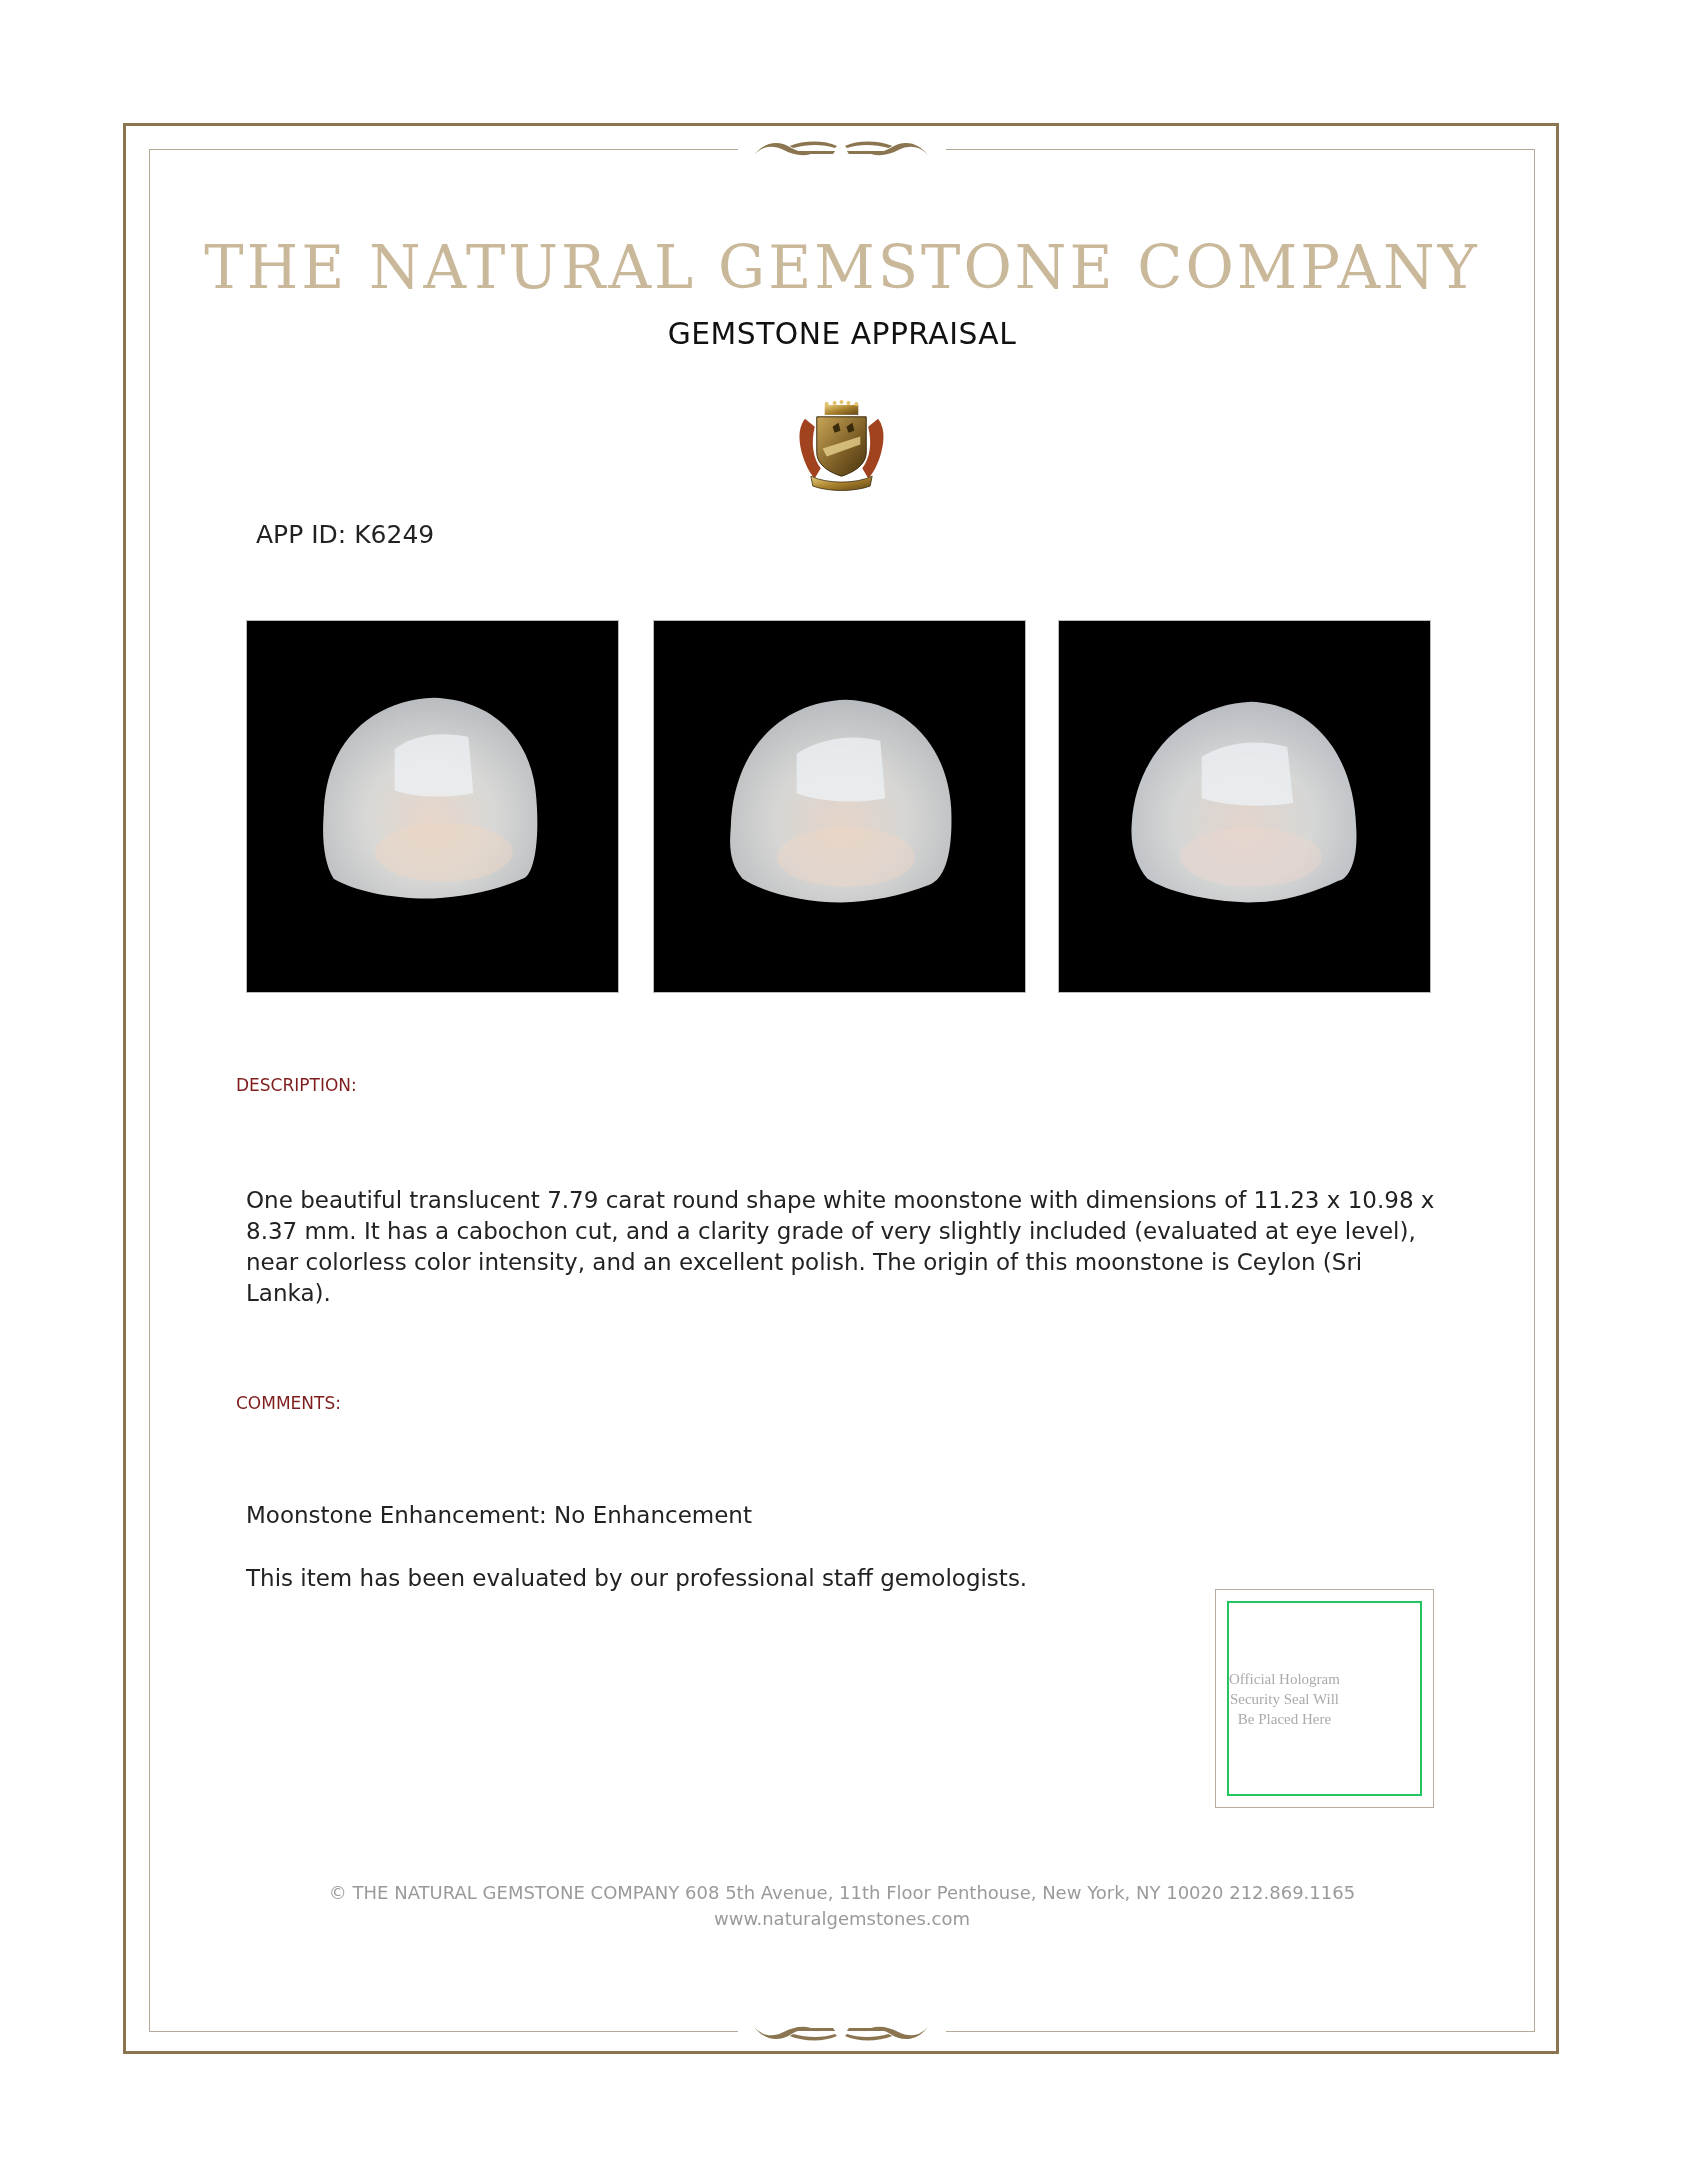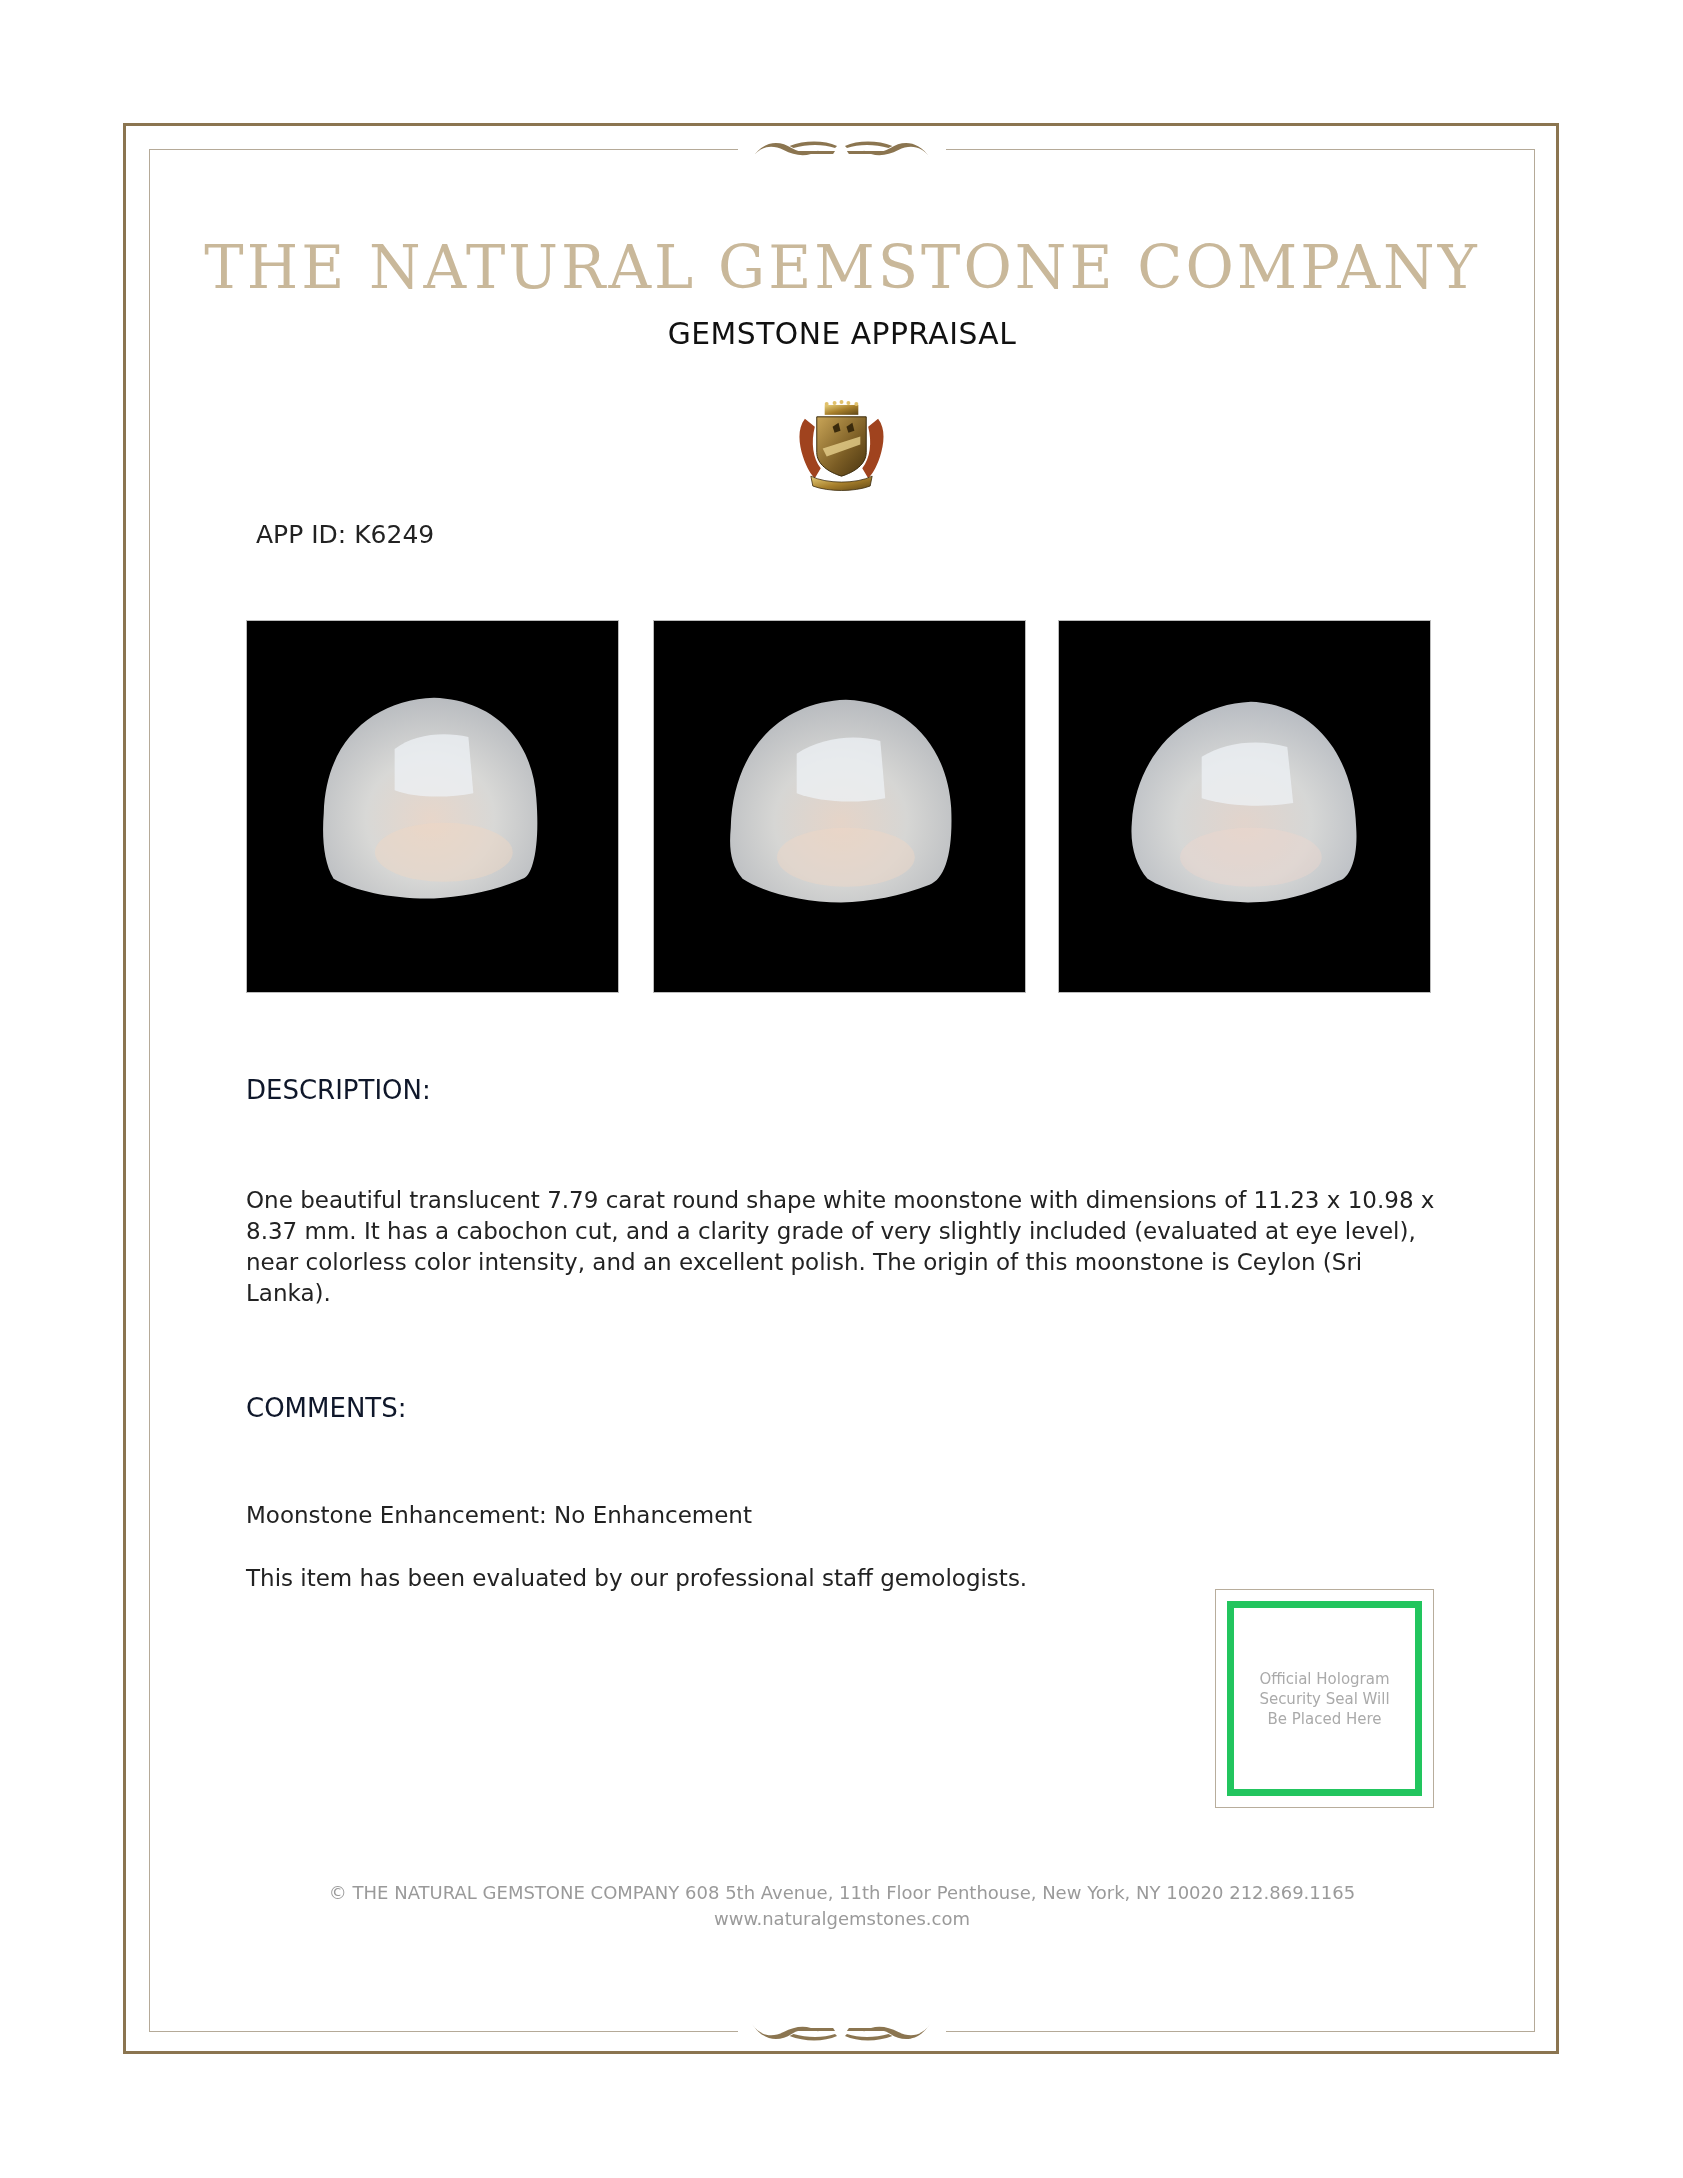--- a/index.html
+++ b/index.html
@@ -17,27 +17,27 @@
            color: #fff; -webkit-text-stroke: 1.6px #8a7556; line-height: 75px; white-space: nowrap; }
   .title-fill { color: #c9b89a; -webkit-text-stroke: 0; }
   .subtitle { left: 149px; width: 1386px; top: 315px; text-align: center;
               font-family: "DejaVu Sans", sans-serif; font-size: 31px; color: #111;
               letter-spacing: 0.5px; white-space: nowrap; transform: scaleX(0.96); }
   .crest { left: 797px; top: 399px; width: 89px; height: 93px; }
   .app-id { left: 256px; top: 520px; font-size: 25px; color: #222; white-space: nowrap; }
   .gem-photo { width: 373px; height: 373px; top: 620px; background: #000;
                border: 1px solid #bbb; box-sizing: border-box; overflow: hidden; }
   .gem-photo svg { width: 100%; height: 100%; display: block; }
-  .section-head { left: 246px; font-size: 26px; color: #0f172a; white-space: nowrap; }
+  .section-head { left: 236px; font-size: 17px; color: #7f1d1d; white-space: nowrap; }
   .para { left: 246px; width: 1203px; font-size: 23px; line-height: 31px; color: #222; margin-top: 48px; }
   .para p { margin: 0; }
   .seal-box { left: 1215px; top: 1589px; width: 219px; height: 219px;
               border: 1.5px solid #b8ad9c; box-sizing: border-box; }
   .seal-inner { position: absolute; left: 11px; top: 11px; right: 11px; bottom: 11px;
-                border: 7px solid #22c55e; display: flex; align-items: center; justify-content: center; }
+                border: 2px solid #22c55e; display: flex; align-items: center; justify-content: flex-start; font-family: Liberation Serif, serif; }
   .seal-text { text-align: center; font-size: 15px; line-height: 20px; color: #aaa; }
   .footer { left: 149px; width: 1386px; text-align: center; font-size: 18px; color: #9a9a9a; white-space: nowrap; }
 </style>
 </head>
 <body>
 
 <div class="abs outer-frame"></div>
 <div class="abs inner-frame"></div>
 
 <div class="abs ornament-gap" style="top:140px;"></div>

